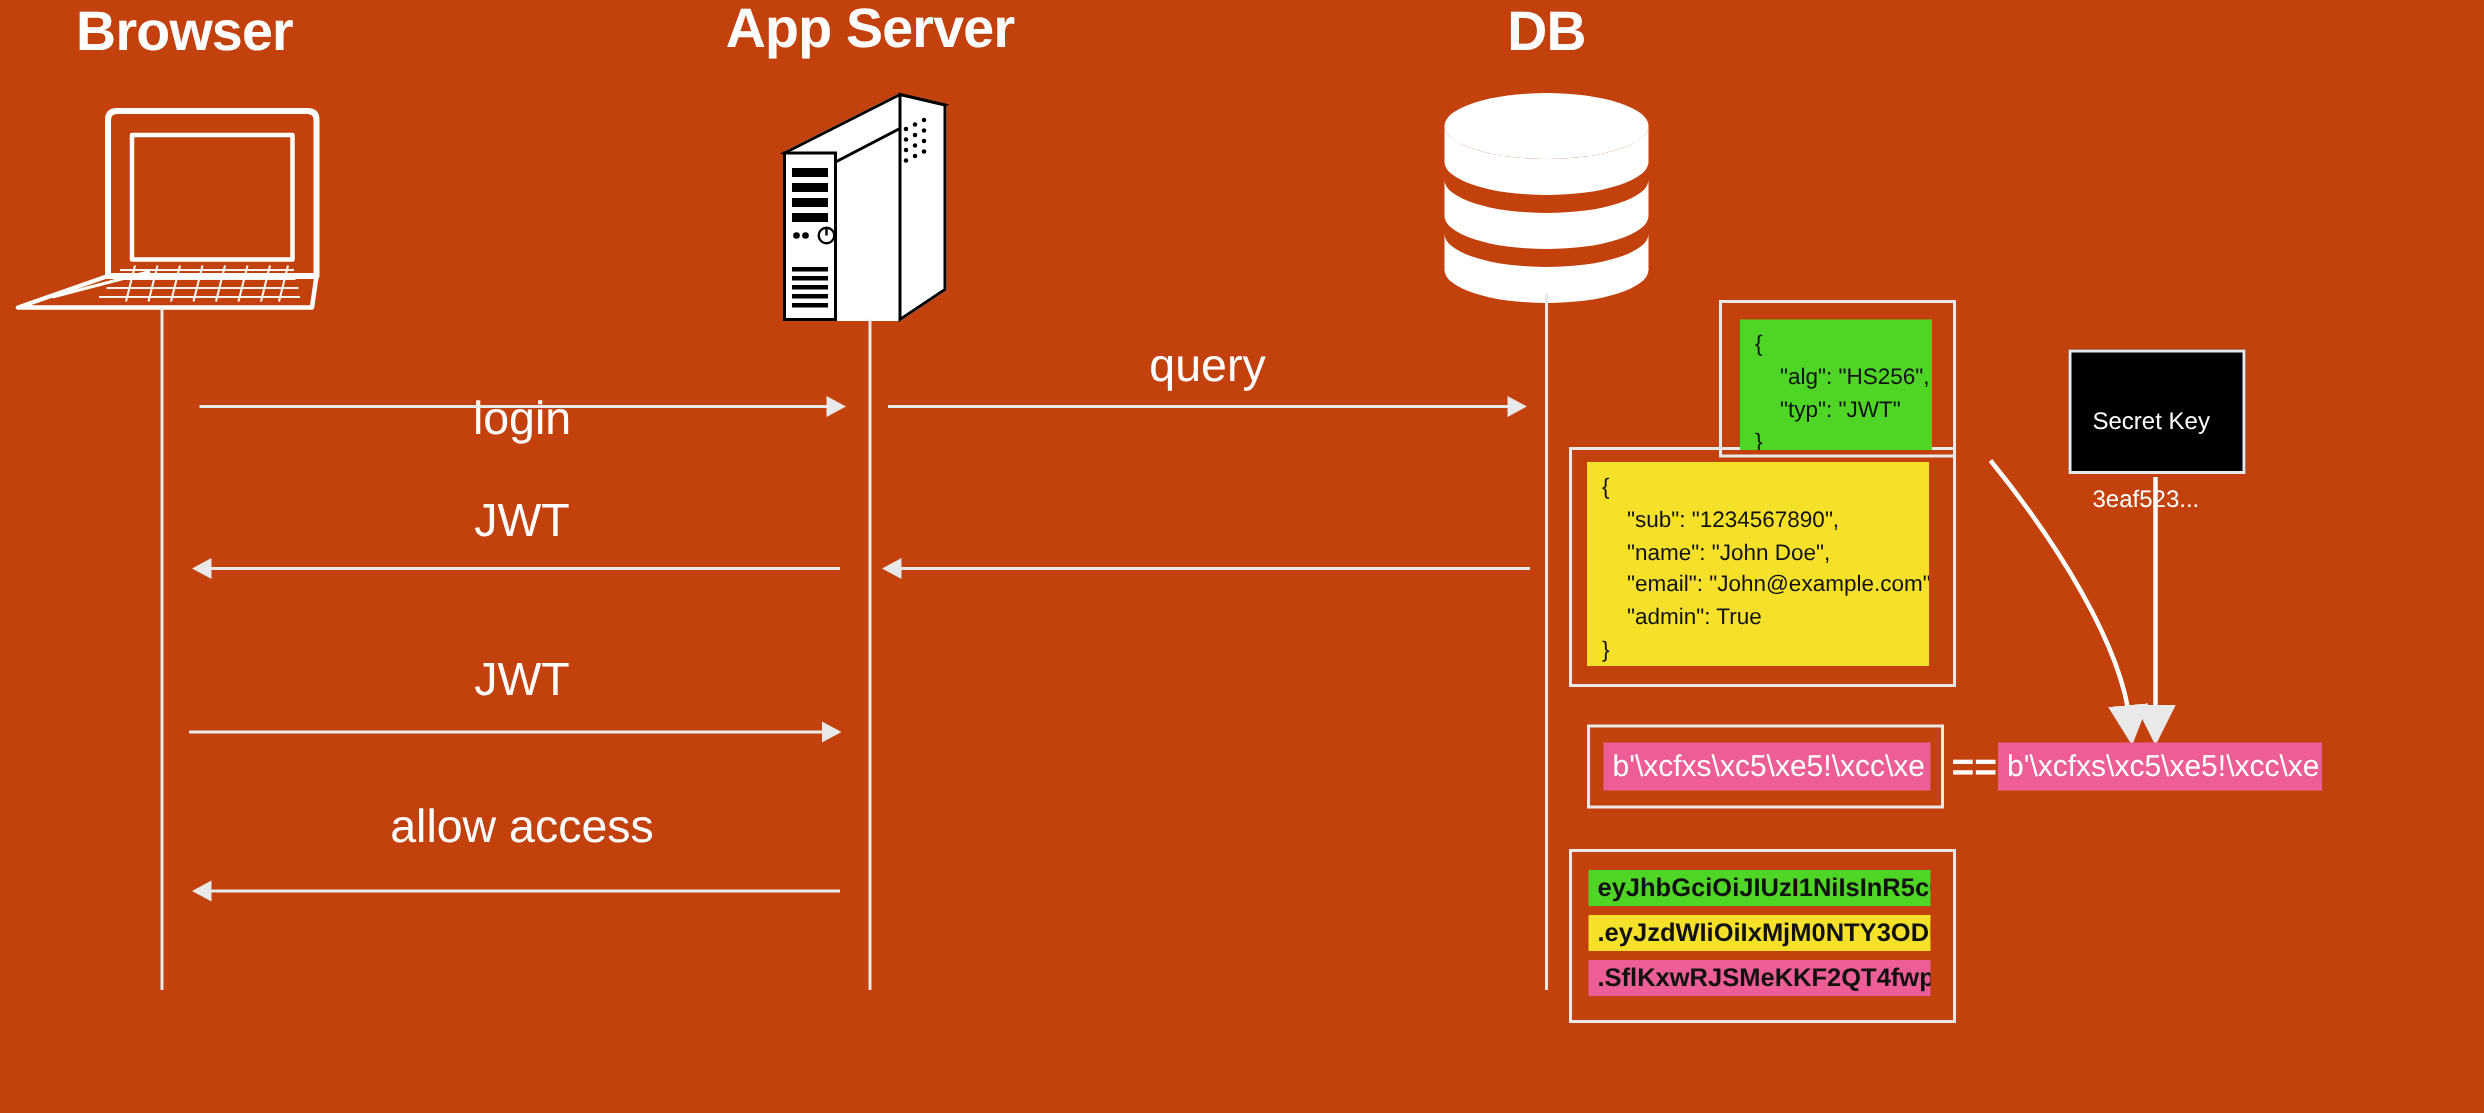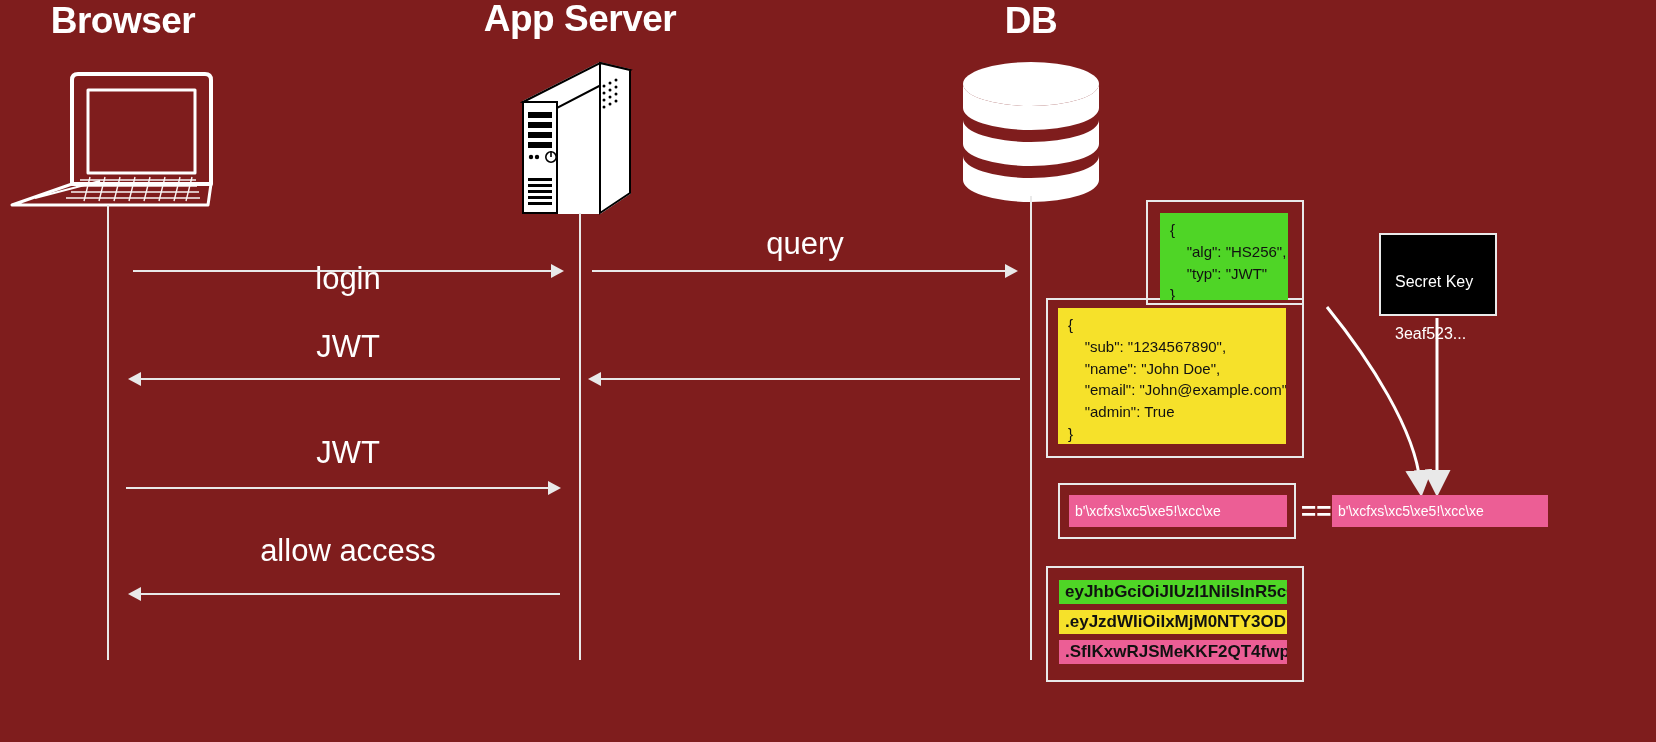--- a/index.html
+++ b/index.html
@@ -9,21 +9,21 @@
     background: #000000;
   }
   body {
     font-family: "Liberation Sans", sans-serif;
     color: #ffffff;
   }
   #stage {
     position: relative;
     width: 1656px;
     height: 742px;
-    background: #7f1d1d;
+    background: #c2410c;
     overflow: hidden;
   }
 
   
   .actor-title {
     position: absolute;
     font-weight: 700;
     font-size: 37px;
     letter-spacing: -0.5px;
     color: #ffffff;
@@ -80,21 +80,21 @@
     overflow: hidden;
   }
   .green  { background: #4fd526; }
   .yellow { background: #f6e12a; }
 
   .sig-text {
     position: absolute;
     box-sizing: border-box;
     background: #ec5e95;
     color: #ffffff;
-    font-size: 14px;
+    font-size: 20px;
     line-height: 28px;
     padding: 2px 6px;
     white-space: nowrap;
     overflow: hidden;
   }
   .eq-sign {
     position: absolute;
     color: #ffffff;
     font-size: 26px;
     font-weight: 700;

